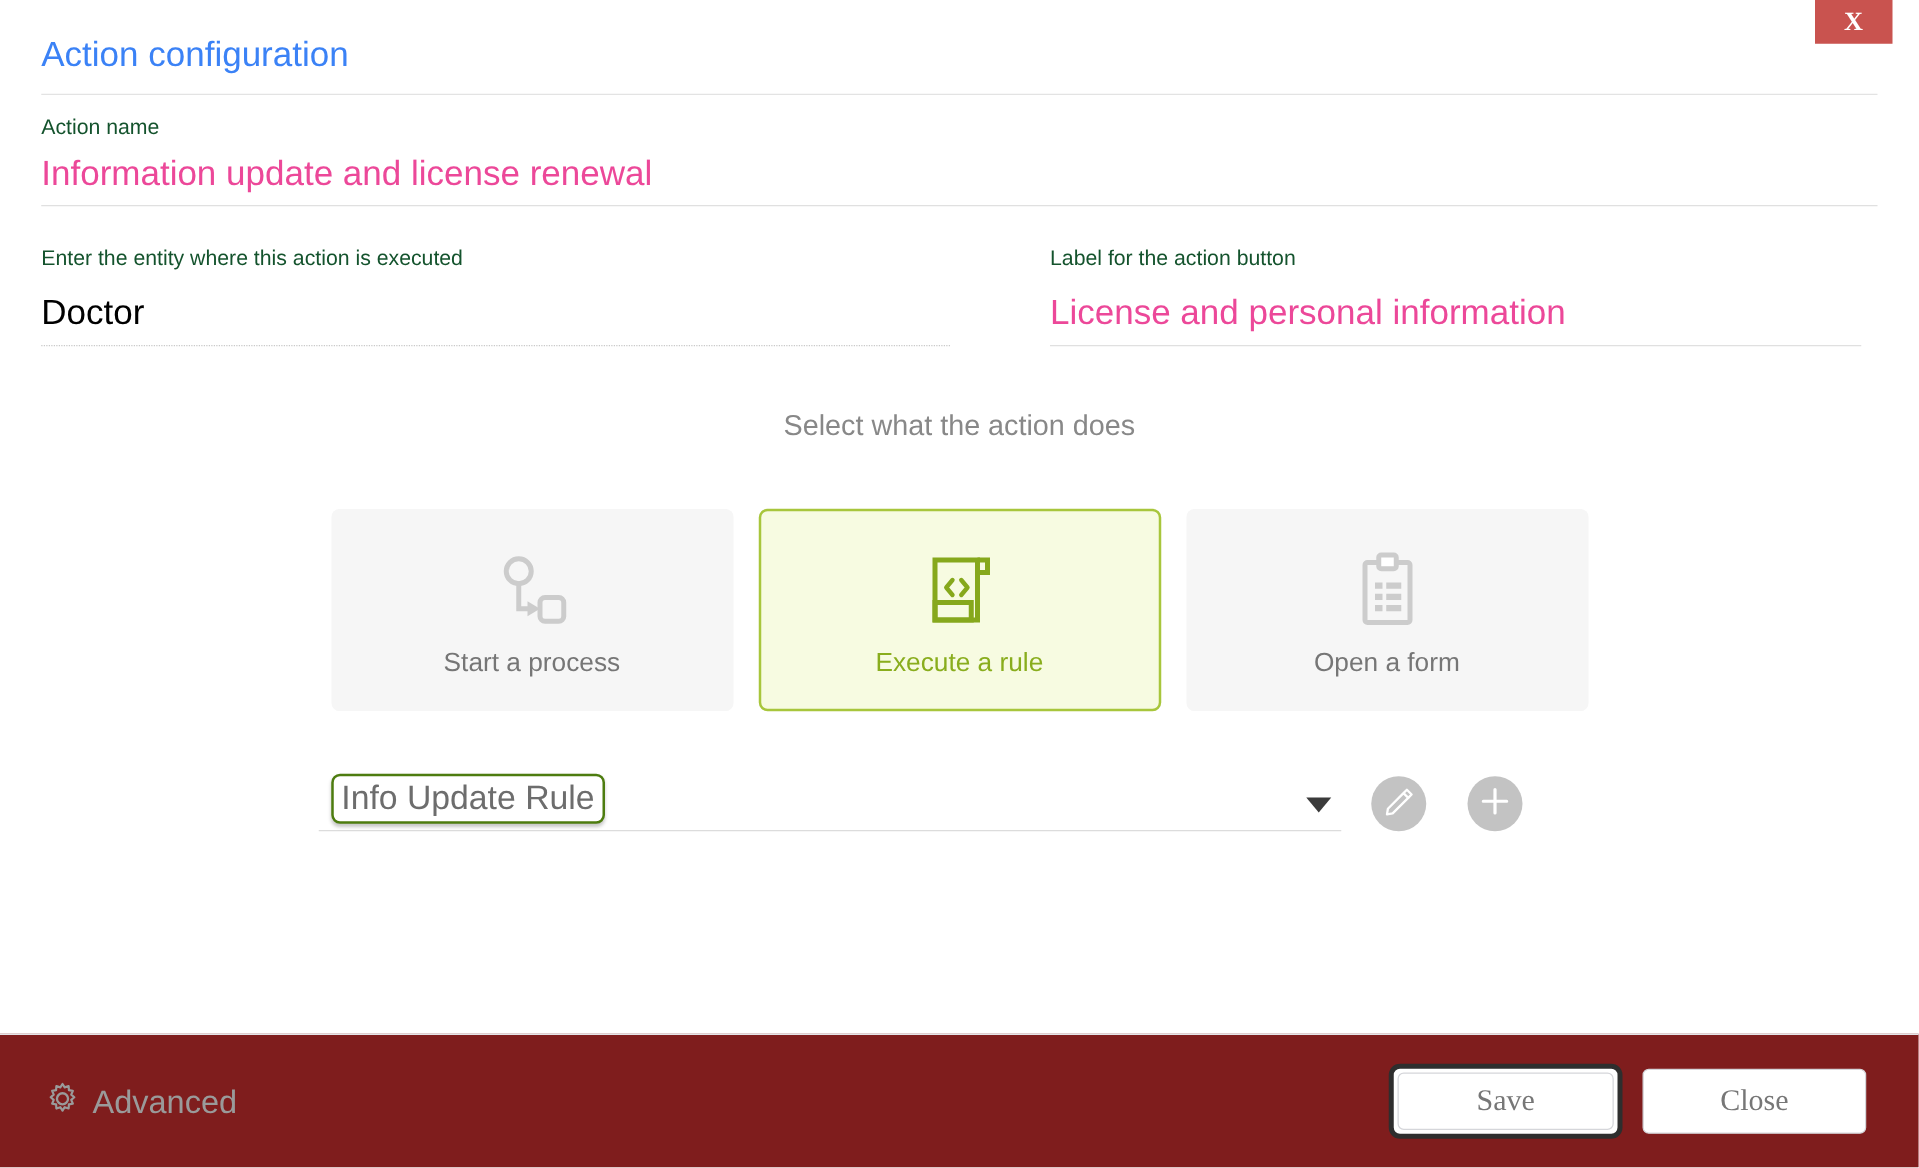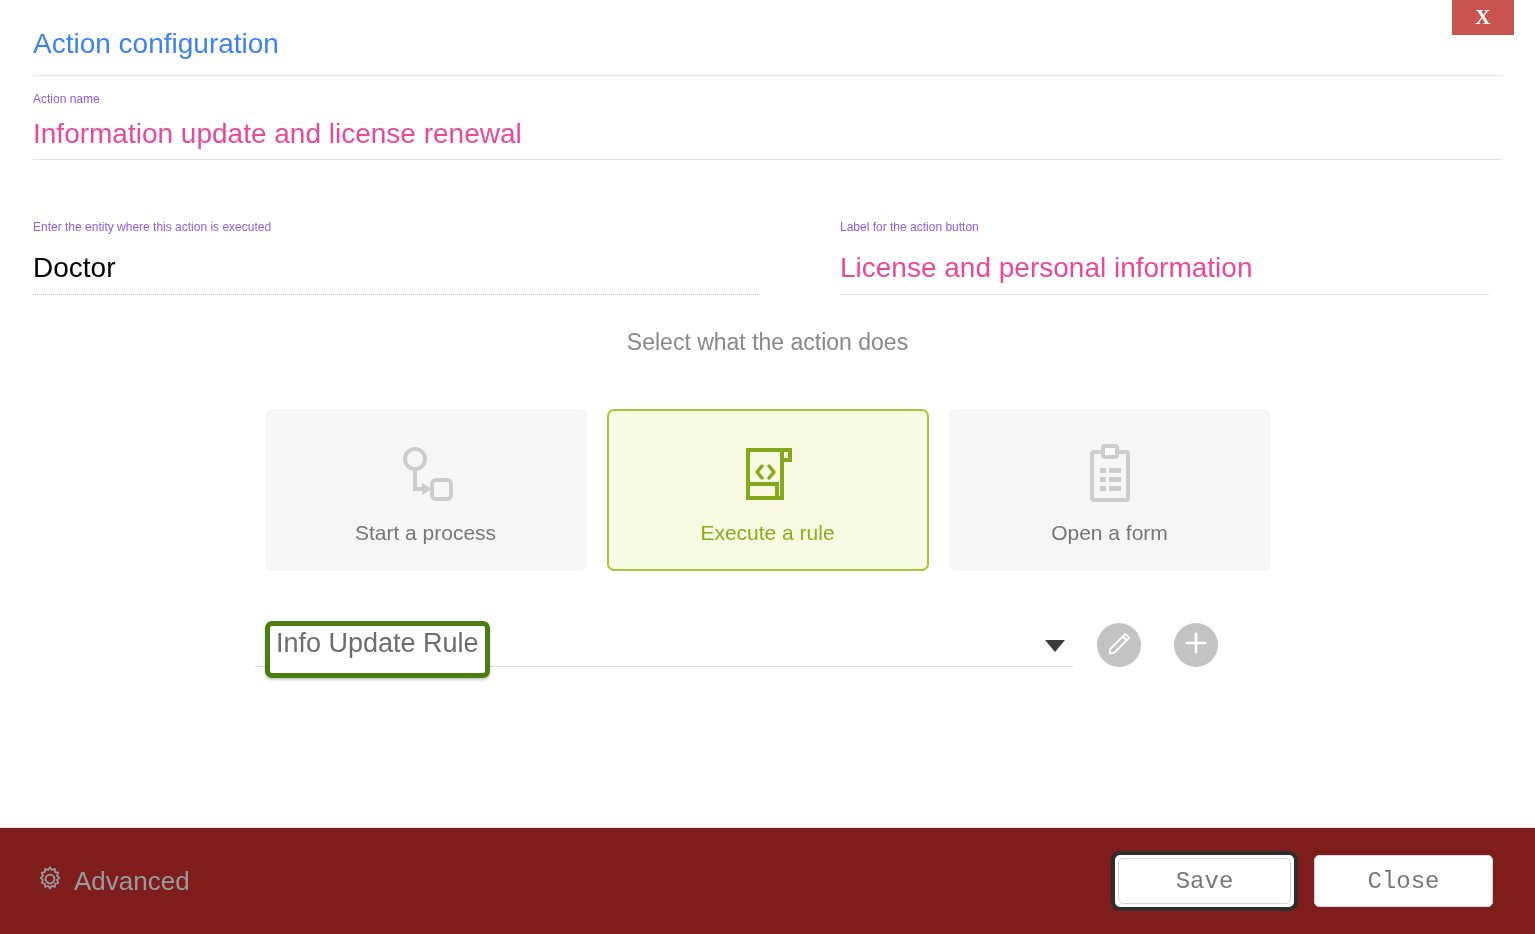--- a/index.html
+++ b/index.html
@@ -60,25 +60,24 @@
   .title-rule {
     margin-top: 17px;
     height: 1px;
     background: #e3e3e3;
     width: 1469px;
   }
 
   
   .field {
     position: relative;
-    margin-top: 28px;
   }
   .field-label {
-    font-size: 12px;
-    color: #8b5cf6;
+    font-size: 17px;
+    color: #14532d;
     line-height: 1;
     font-weight: normal;
   }
   .field-value {
     font-size: 28px;
     color: #ec4899;
     line-height: 1;
     font-weight: normal;
     white-space: nowrap;
   }
@@ -105,21 +104,21 @@
   }
   .col-left  { width: 727px; margin-right: 80px; }
   .col-right { width: 649px; }
   .row-two .field-value { margin-top: 21px; padding-bottom: 12px; }
 
   
   .select-heading {
     text-align: center;
     font-size: 23px;
     color: #888888;
-    margin-top: 36px;
+    margin-top: 52px;
     line-height: 1;
   }
 
   .cards {
     display: flex;
     justify-content: center;
     gap: 20px;
     margin-top: 55px;
   }
 
@@ -170,22 +169,22 @@
     align-items: flex-end;
     justify-content: space-between;
     border-bottom: 1px solid #dcdcdc;
     padding-bottom: 8px;
     height: 42px;
   }
   .rule-focus-box {
     position: absolute;
     left: 10px;
     top: -4px;
-    padding: 3px 6px 16px 6px;
-    border: 5px solid #4d7c0f;
+    padding: 3px 6px 5px 6px;
+    border: 2px solid #4d7c0f;
     border-radius: 7px;
     background: #ffffff;
     box-shadow: 0 2px 3px rgba(0,0,0,0.22);
     font-size: 27px;
     color: #6d6d6d;
     line-height: 1.05;
     white-space: nowrap;
   }
   .caret-down {
     width: 0; height: 0;
@@ -238,21 +237,21 @@
     min-width: 179px;
     background: #ffffff;
     border: 1px solid #d5d6da;
     border-radius: 5px;
     font-size: 24px;
     color: #777777;
     display: flex;
     align-items: center;
     justify-content: center;
     cursor: pointer;
-    font-family: Liberation Mono, monospace;
+    font-family: Liberation Serif, serif;
   }
   .btn-focus-wrap {
     border: 4px solid #2e2e2e;
     border-radius: 9px;
     padding: 3px;
     background: #ffffff;
     margin-right: 16px;
   }
   .btn-focus-wrap .btn { min-width: 173px; height: 46px; }
 </style>

